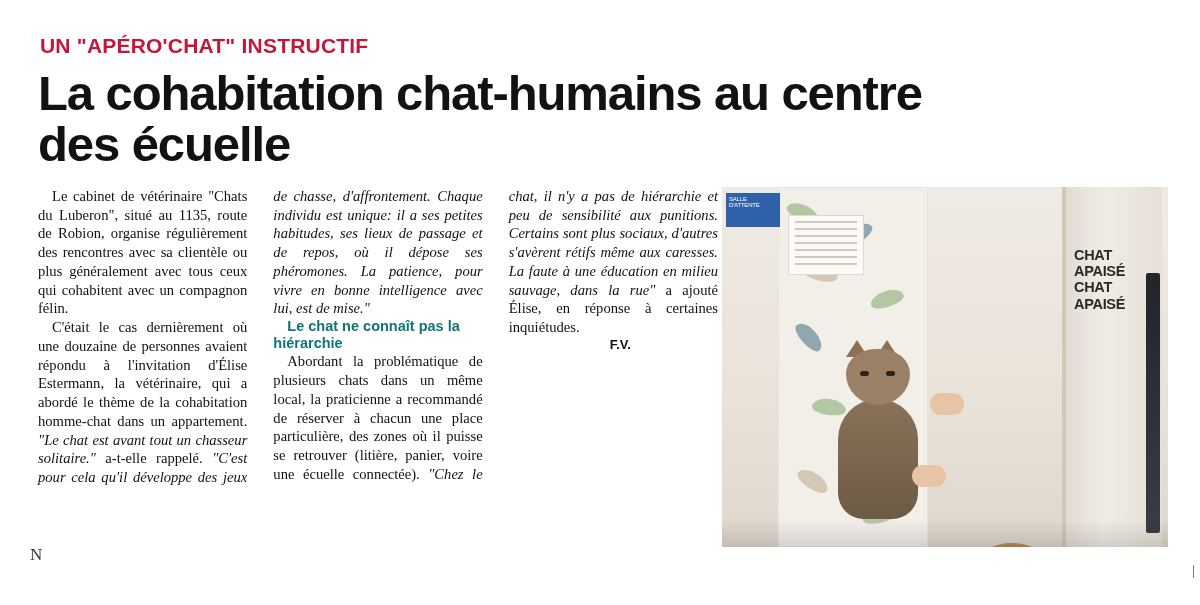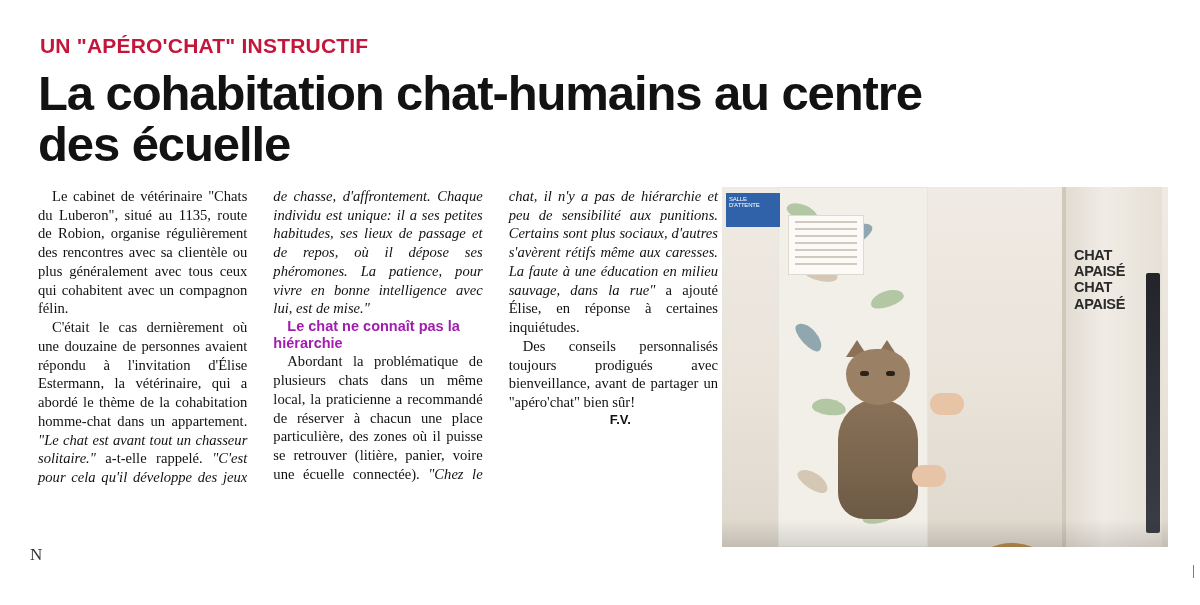--- a/index.html
+++ b/index.html
@@ -69,21 +69,21 @@
     font-style: italic;
   }
   .subhead {
     font-family: "Liberation Sans", sans-serif;
     font-weight: bold;
     font-size: 14.5px;
     line-height: 1.18;
     margin: 11px 0 4px 0;
     text-indent: 0;
     text-align: left;
-    color: #a21caf;
+    color: #0f766e;
   }
   .signature {
     font-family: "Liberation Sans", sans-serif;
     font-weight: bold;
     font-size: 13px;
     text-align: center;
     margin-top: 8px;
     text-indent: 0;
     color: #111;
   }
@@ -263,21 +263,20 @@
   <div class="body-area">
 
     <div class="columns">
       <p>Le cabinet de vétérinaire "Chats du Luberon", situé au 1135, route de Robion, organise régulièrement des rencontres avec sa clientèle ou plus généralement avec tous ceux qui cohabitent avec un compagnon félin.</p>
       <p><span>C'était le cas dernièrement où une douzaine de personnes avaient répondu à l'invitation d'Élise Estermann, la vétérinaire, qui a abordé le thème de la cohabitation homme-chat dans un appartement.</span> <span class="ital">"Le chat est avant tout un chasseur solitaire."</span><span> a-t-elle rappelé. </span><span class="ital">"C'est pour cela qu'il développe des jeux de chasse, d'affrontement. Chaque individu est unique: il a ses petites habitudes, ses lieux de passage et de repos, où il dépose ses phéromones. La patience, pour vivre en bonne intelligence avec lui, est de mise."</span></p>
 
       <p class="subhead">Le chat ne connaît pas la hiérarchie</p>
 
       <p><span>Abordant la problématique de plusieurs chats dans un même local, la praticienne a recommandé de réserver à chacun une place particulière, des zones où il puisse se retrouver (litière, panier, voire une écuelle connectée). </span><span class="ital">"Chez le chat, il n'y a pas de hiérarchie et peu de sensibilité aux punitions. Certains sont plus sociaux, d'autres s'avèrent rétifs même aux caresses. La faute à une éducation en milieu sauvage, dans la rue"</span><span> a ajouté Élise, en réponse à certaines inquiétudes.</span></p>
 
-      <p class="noindent" style="text-indent:14px">Des conseils personnalisés toujours prodigués avec bienveillance, avant de partager un "apéro'chat" bien sûr!</p>
 
       <p class="signature">F.V.</p>
     </div>
 
     <div class="photo-wrap">
       <div class="photo">
         <div class="wall"></div>
         <div class="wallpaper">
           <div class="leaf" style="left:8px;  top:18px;  transform:rotate(25deg)"></div>
           <div class="leaf b" style="left:62px; top:40px;  transform:rotate(-35deg)"></div>

